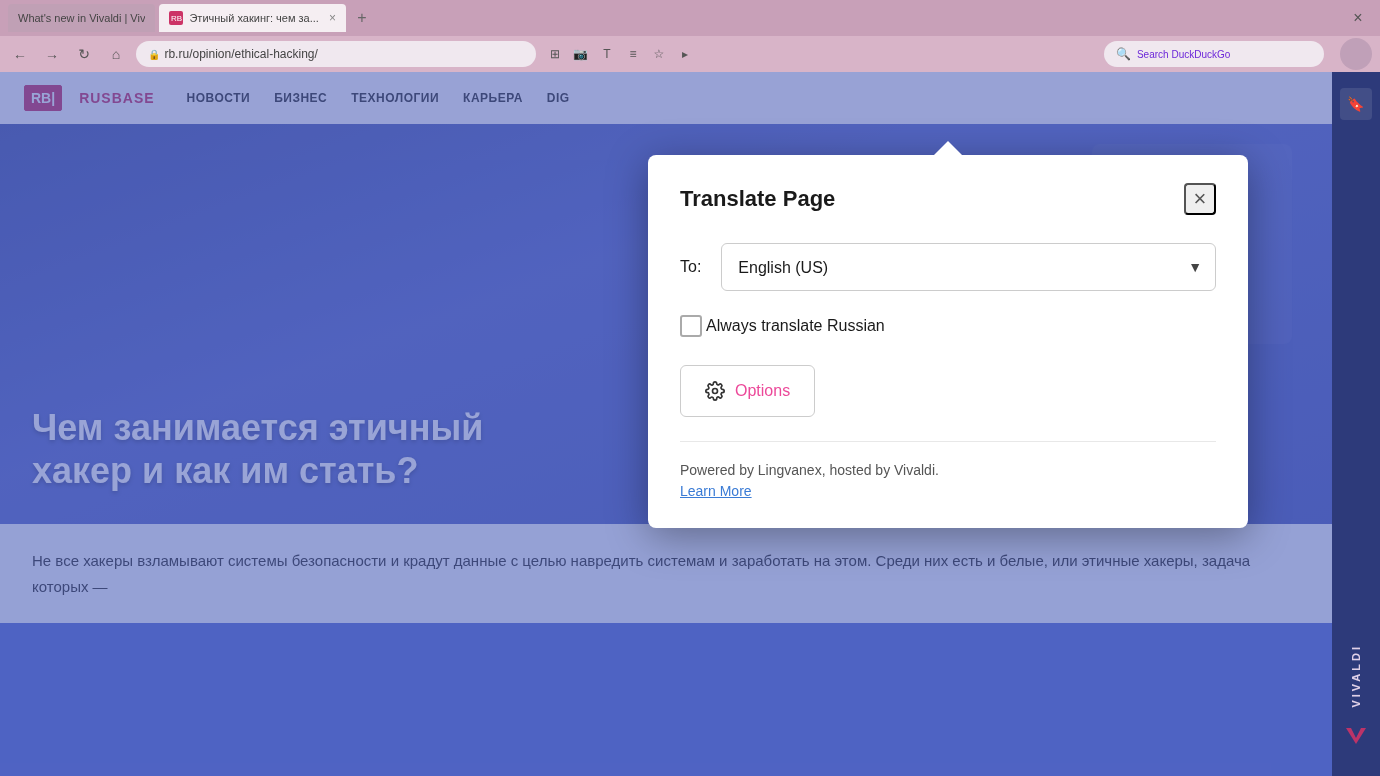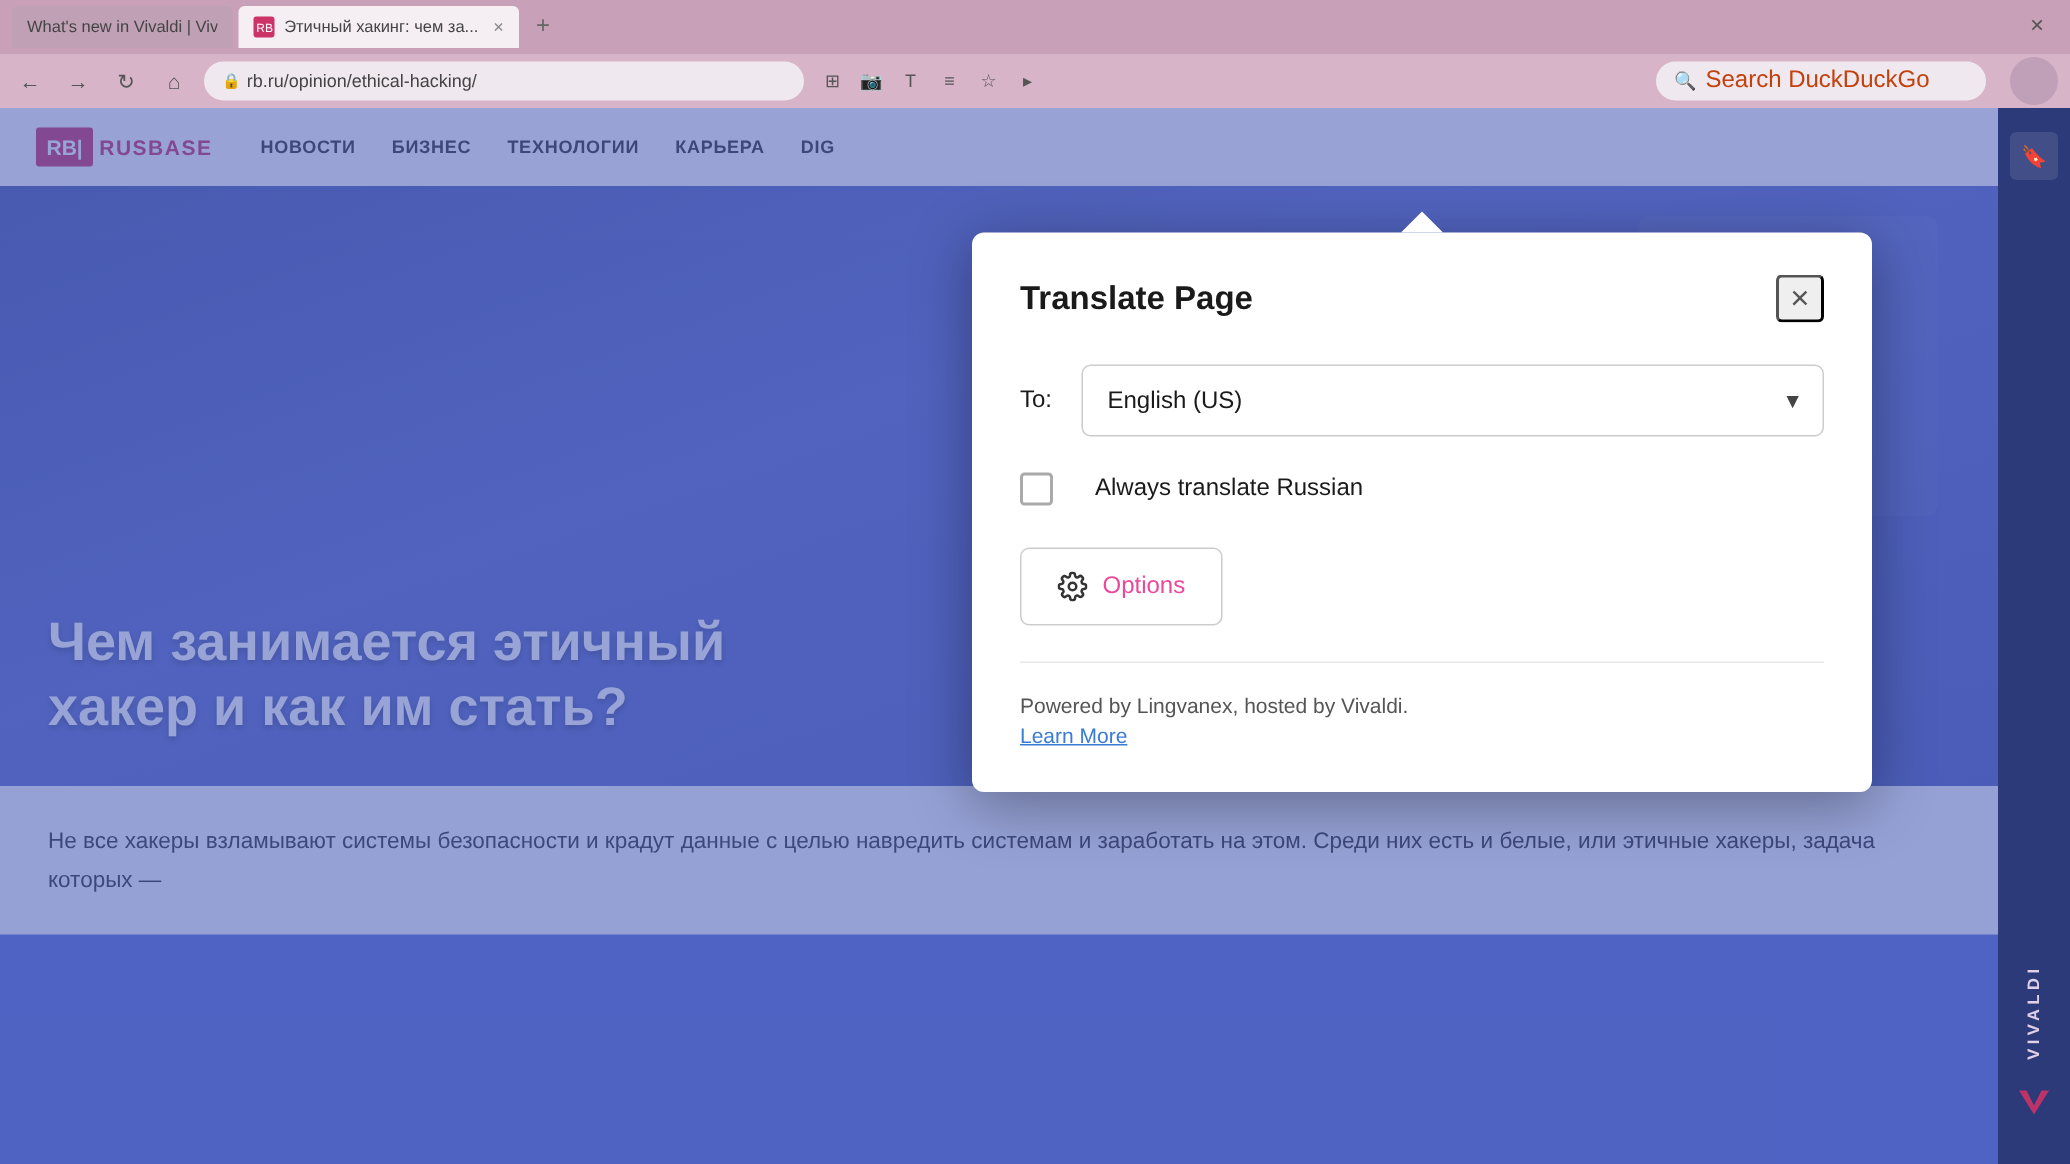--- a/index.html
+++ b/index.html
@@ -142,21 +142,21 @@
       height: 52px;
       display: flex;
       align-items: center;
       padding: 0 24px;
       gap: 32px;
     }
 
     .rb-logo {
       display: flex;
       align-items: center;
-      gap: 4px;
+      gap: 17px;
     }
 
     .rb-logo-box {
       background: #cc3366;
       color: white;
       font-weight: bold;
       font-size: 14px;
       padding: 4px 6px;
       border-radius: 2px;
       border: 1px solid #cc3366;
@@ -365,21 +365,21 @@
       top: 50%;
       transform: translateY(-50%);
       font-size: 14px;
       color: #444;
       pointer-events: none;
     }
 
     .checkbox-row {
       display: flex;
       align-items: center;
-      gap: 28px;
+      gap: 4px;
       margin-bottom: 28px;
     }
 
     .checkbox-box {
       width: 22px; height: 22px;
       border: 2px solid #aaa;
       border-radius: 3px;
       background: white;
       flex-shrink: 0;
       cursor: pointer;
@@ -522,21 +522,21 @@
     <div class="toolbar-icons">
       <div class="toolbar-icon">⊞</div>
       <div class="toolbar-icon">📷</div>
       <div class="toolbar-icon">T</div>
       <div class="toolbar-icon">≡</div>
       <div class="toolbar-icon">☆</div>
       <div class="toolbar-icon">▸</div>
     </div>
     <div class="search-box">
       <span style="margin-right:6px;">🔍</span>
-      <span style="color:#c2410c; font-size:16px;">Search DuckDuckGo</span>
+      <span style="color:#6d28d9; font-size:10px;">Search DuckDuckGo</span>
     </div>
     <div style="width:32px; height:32px; background:#c0a0b8; border-radius:50%; margin-left:8px; display:flex; align-items:center; justify-content:center;">
     </div>
   </div>
 </div>
 
 <div class="bg-page-container">
 
   <div class="rb-header">
     <div class="rb-logo">

